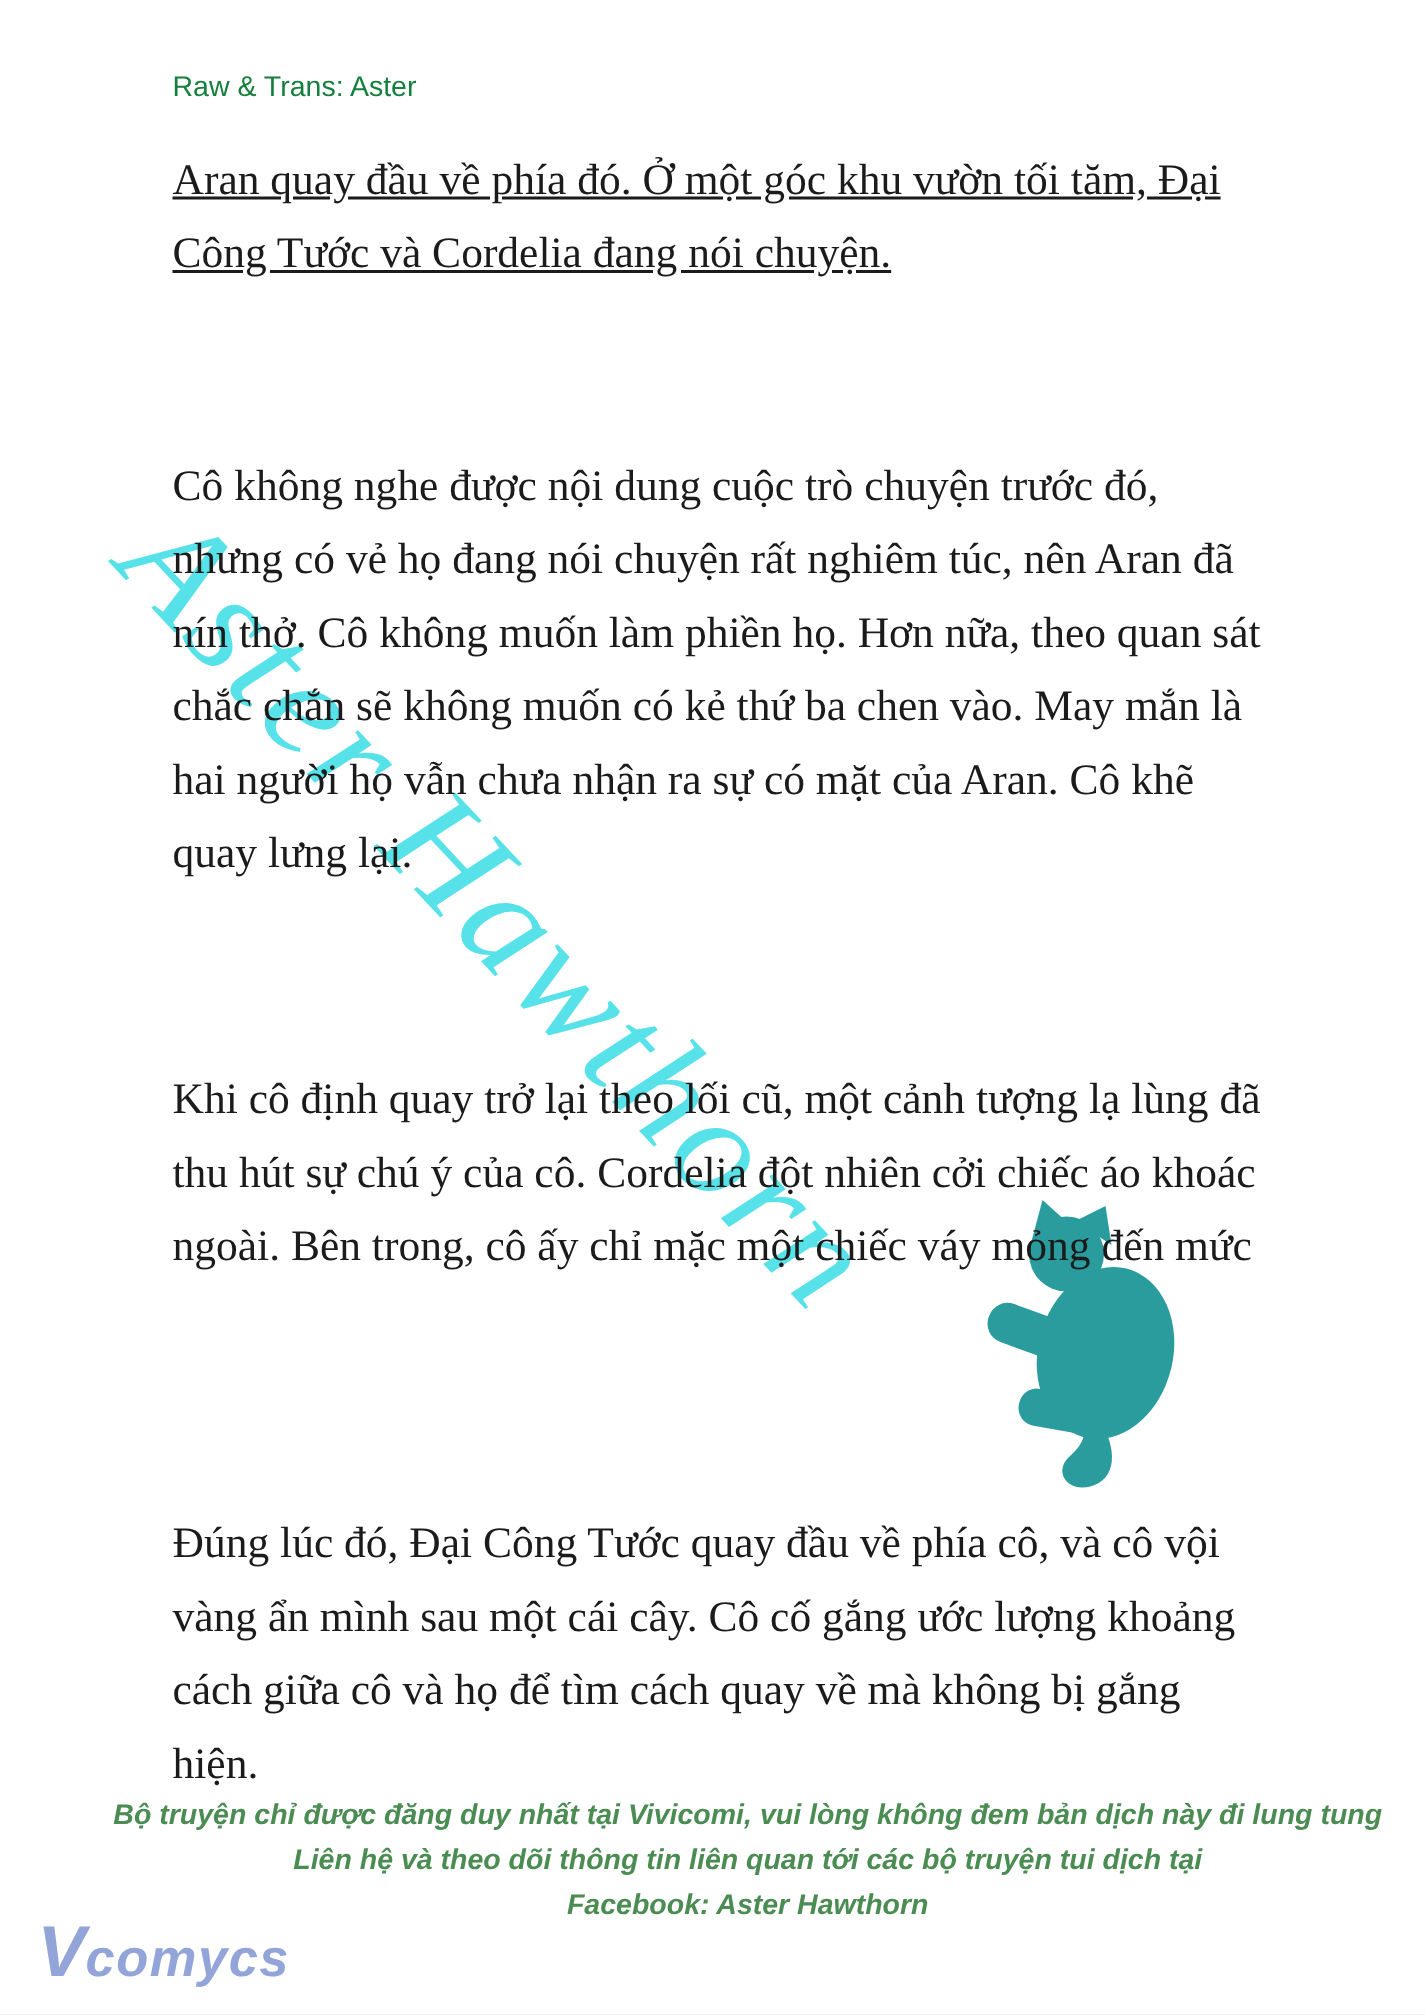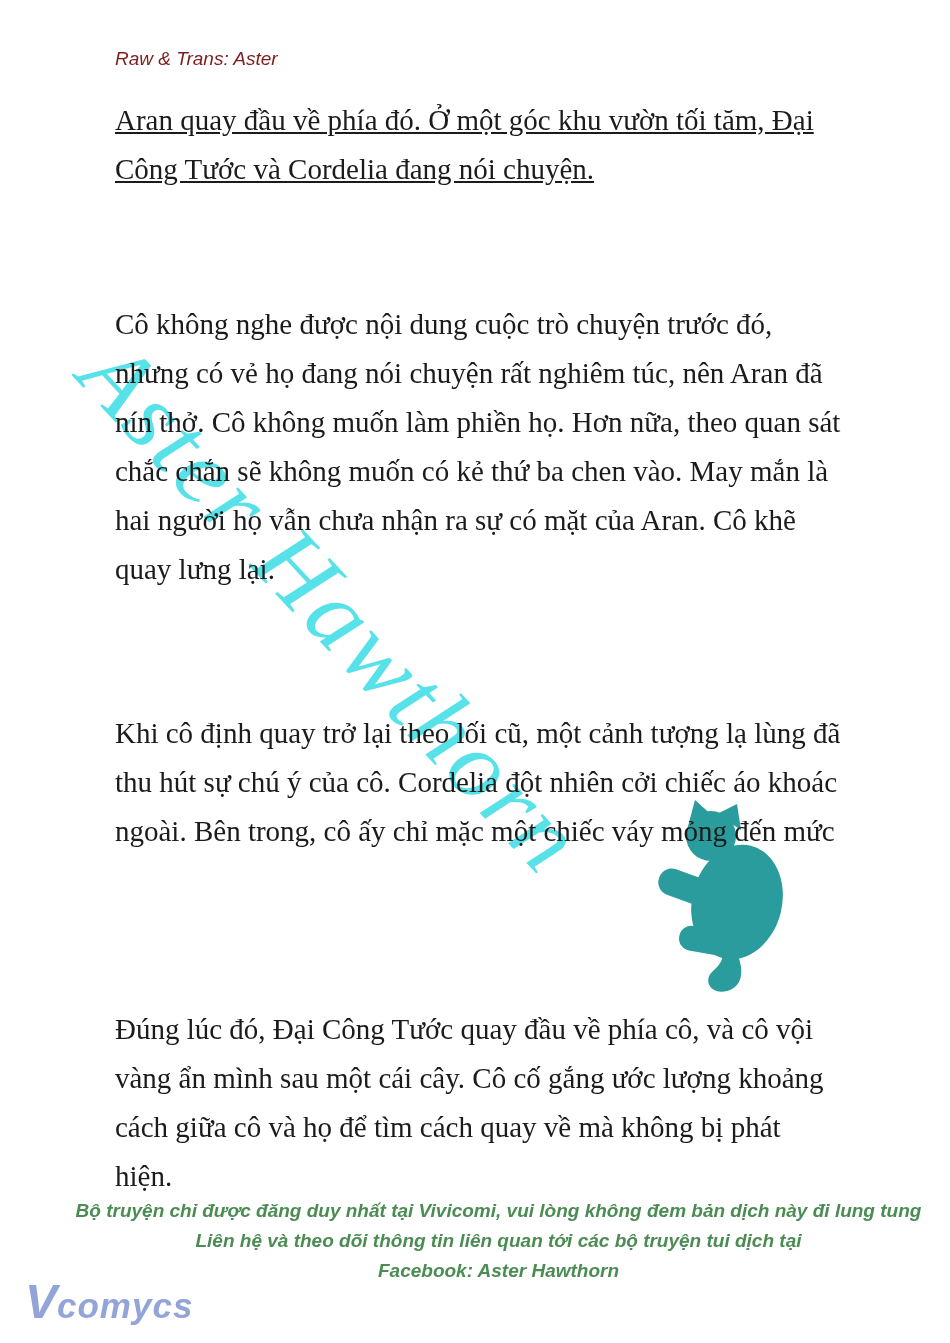--- a/index.html
+++ b/index.html
@@ -8,23 +8,22 @@
     width:950px;height:1343px;
     background:#ffffff;
     overflow:hidden;
     font-family:"Liberation Serif", serif;
     color:#1b1b1b;
     margin:0 auto;
   }
   .credit-header{
     position:absolute;left:115px;top:48px;
     font-family:"Liberation Sans", sans-serif;
-    font-size:19px;color:#7f1d1d;
+    font-size:19px;color:#15803d;
     white-space:nowrap;
-    font-style:italic;
   }
   .watermark{
     position:absolute;left:140px;top:318px;
     font-family:"Liberation Serif", serif;
     font-style:italic;
     font-size:98px;
     letter-spacing:4px;
     color:#49dfe7;
     opacity:0.92;
     transform:rotate(47deg);
@@ -109,21 +108,21 @@
 
   <div class="para p3">
       <div class="line">Khi cô định quay trở lại theo lối cũ, một cảnh tượng lạ lùng đã</div>
       <div class="line">thu hút sự chú ý của cô. Cordelia đột nhiên cởi chiếc áo khoác</div>
       <div class="line">ngoài. Bên trong, cô ấy chỉ mặc một chiếc váy mỏng đến mức</div>
     </div>
 
   <div class="para p4">
       <div class="line">Đúng lúc đó, Đại Công Tước quay đầu về phía cô, và cô vội</div>
       <div class="line">vàng ẩn mình sau một cái cây. Cô cố gắng ước lượng khoảng</div>
-      <div class="line">cách giữa cô và họ để tìm cách quay về mà không bị phát</div>
+      <div class="line">cách giữa cô và họ để tìm cách quay về mà không bị gắng</div>
       <div class="line">hiện.</div>
     </div>
 
   <div class="footer">
     <div>Bộ truyện chỉ được đăng duy nhất tại Vivicomi, vui lòng không đem bản dịch này đi lung tung</div>
     <div>Liên hệ và theo dõi thông tin liên quan tới các bộ truyện tui dịch tại</div>
     <div>Facebook: Aster Hawthorn</div>
   </div>
 
   <div class="logo">

